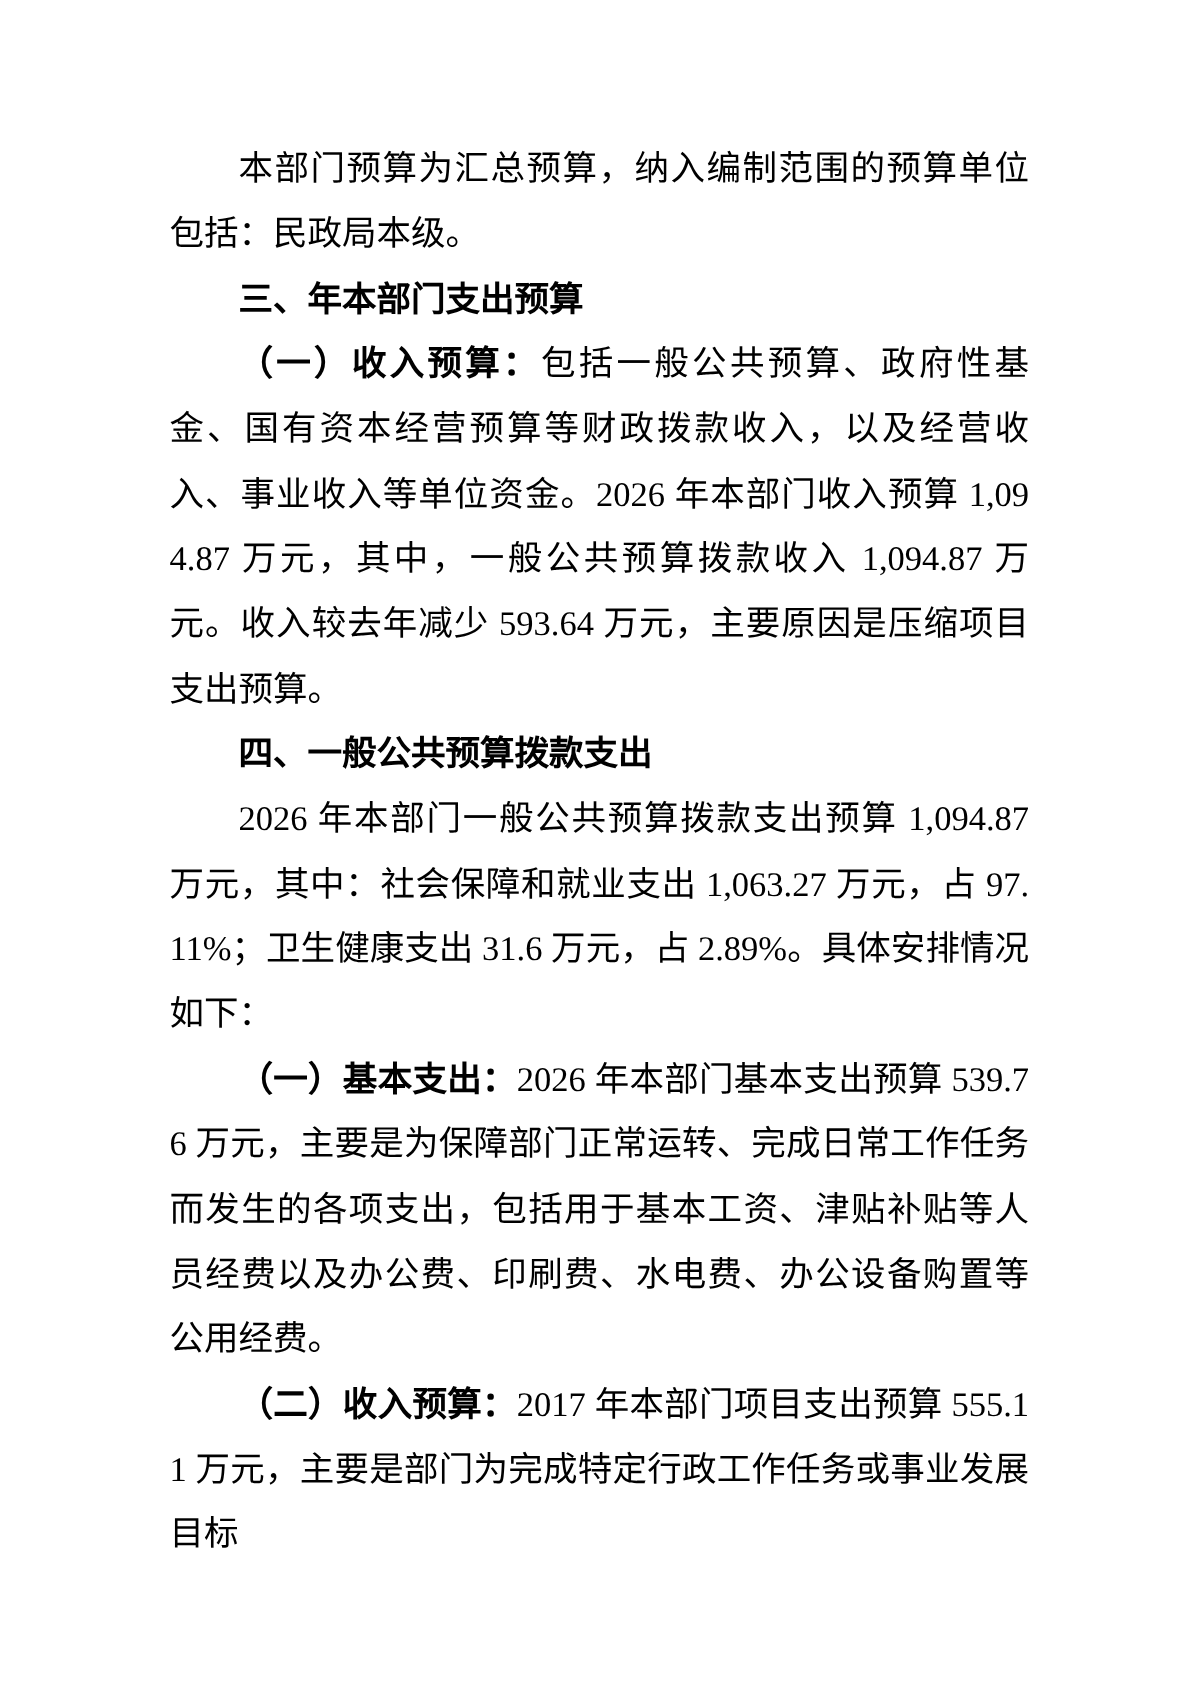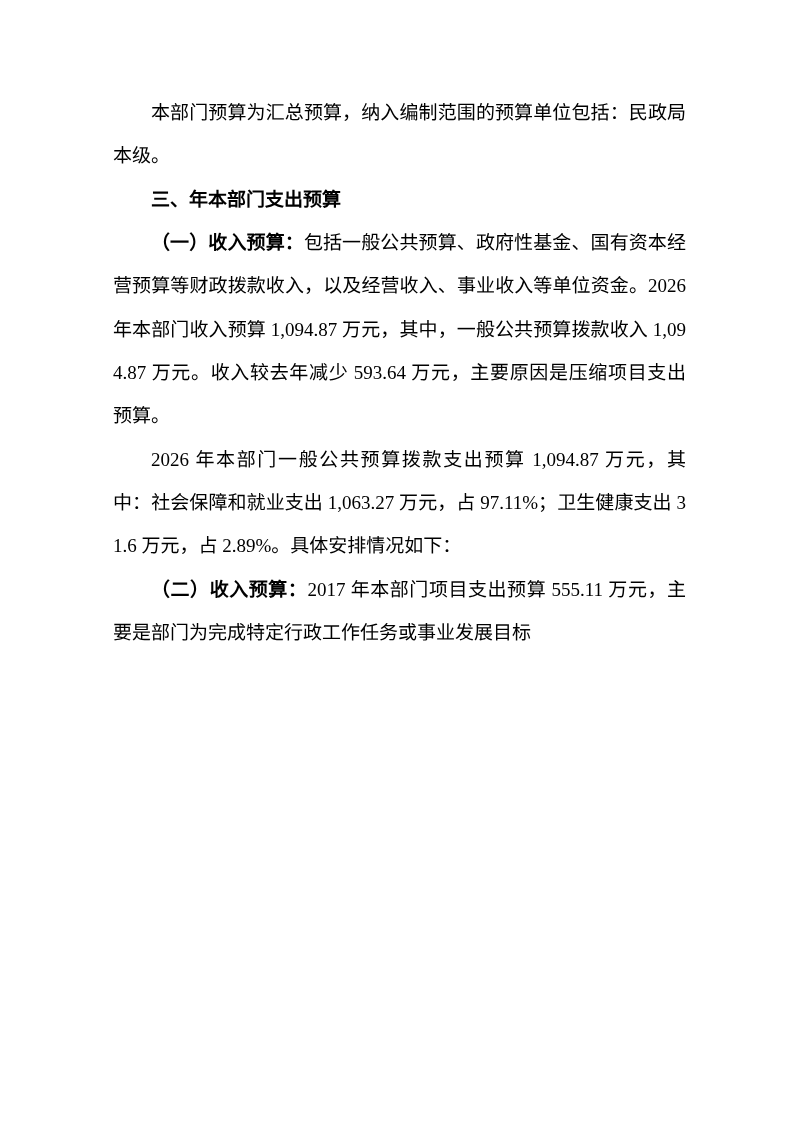--- a/index.html
+++ b/index.html
@@ -17,21 +17,21 @@
     overflow: hidden;
   }
   .doc {
     width: 100%;
   }
   p.para {
     margin: 0;
     padding: 0;
     color: #000000;
     font-family: "Liberation Serif", "DejaVu Serif", serif;
-    font-size: 19px;
+    font-size: 23px;
     line-height: 43.35px;
     text-align: justify;
     text-indent: 2em;
     word-break: break-all;
   }
   p.para.heading {
     text-align: left;
   }
   .run {
     font-weight: 400;
@@ -43,16 +43,18 @@
   }
 </style>
 </head>
 <body>
 
 <div class="page">
   <div class="doc">
       <p class="para"><span class="run">本部门预算为汇总预算，纳入编制范围的预算单位包括：民政局本级。</span></p>
       <p class="para heading"><span class="run bold">三、年本部门支出预算</span></p>
       <p class="para"><span class="run bold">（一）收入预算：</span><span class="run">包括一般公共预算、政府性基金、国有资本经营预算等财政拨款收入，以及经营收入、事业收入等单位资金。2026 年本部门收入预算 1,094.87 万元，其中，一般公共预算拨款收入 1,094.87 万元。收入较去年减少 593.64 万元，主要原因是压缩项目支出预算。</span></p>
+      <p class="para heading"><span class="run bold">四、一般公共预算拨款支出</span></p>
       <p class="para"><span class="run">2026 年本部门一般公共预算拨款支出预算 1,094.87 万元，其中：社会保障和就业支出 1,063.27 万元，占 97.11%；卫生健康支出 31.6 万元，占 2.89%。具体安排情况如下：</span></p>
+      <p class="para"><span class="run bold">（一）基本支出：</span><span class="run">2026 年本部门基本支出预算 539.76 万元，主要是为保障部门正常运转、完成日常工作任务而发生的各项支出，包括用于基本工资、津贴补贴等人员经费以及办公费、印刷费、水电费、办公设备购置等公用经费。</span></p>
       <p class="para"><span class="run bold">（二）收入预算：</span><span class="run">2017 年本部门项目支出预算 555.11 万元，主要是部门为完成特定行政工作任务或事业发展目标</span></p>
     </div>
 </div>
 
 </body></html>

